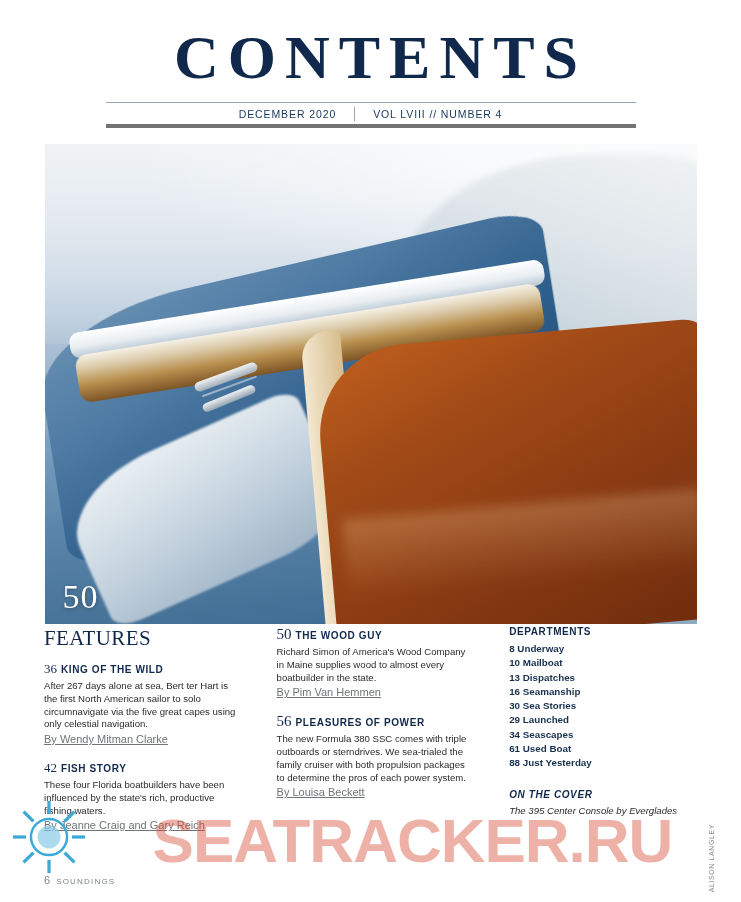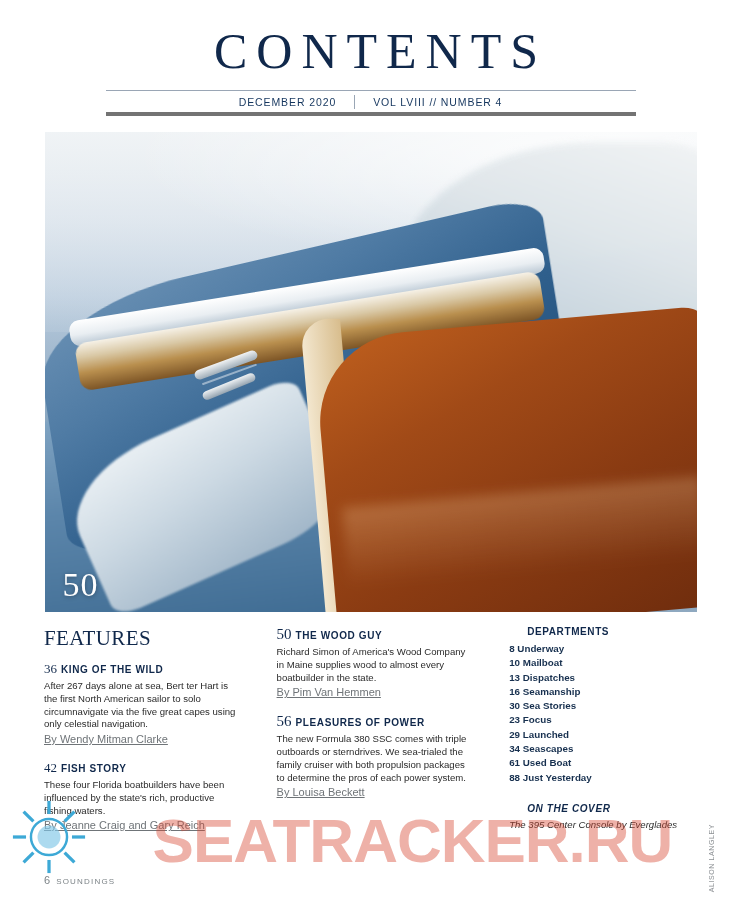--- a/index.html
+++ b/index.html
@@ -21,25 +21,25 @@
     padding: 0;
   }
 
   
   .masthead {
     text-align: center;
     padding-top: 26px;
   }
   .contents-title {
     font-family: "Liberation Serif", serif;
-    font-size: 50px;
+    font-size: 62px;
     letter-spacing: 9px;
     color: #10284b;
     line-height: 1;
-    font-weight: 400;
+    font-weight: 700;
     padding-left: 20px;
   }
 
   .issue-bar {
     margin: 14px auto 0 auto;
     width: 530px;
     border-top: 1px solid #9aa6b5;
     border-bottom: 4px solid #737373;
     height: 26px;
     display: flex;
@@ -253,21 +253,20 @@
   }
 
   .col2 .art .head .pg { font-size: 15px; color: #10284b; }
 
   .dept-head {
     font-size: 10px;
     font-weight: bold;
     color: #10284b;
     letter-spacing: 0.6px;
     margin-bottom: 5px;
-    margin-left: 18px;
   }
   .dept-list { list-style: none; margin: 0; padding: 0; }
   .dept-list li {
     font-size: 9.8px;
     line-height: 1.46;
     color: #17304f;
     font-weight: bold;
   }
   .cover-block { margin-top: 18px; font-style: italic; }
   .cover-block p {
@@ -400,21 +399,20 @@
     </div>
 
     <div class="col col3 narrow">
       <div class="dept-head">DEPARTMENTS</div>
       <ul class="dept-list">
         <li>8 Underway</li>
         <li>10 Mailboat</li>
         <li>13 Dispatches</li>
         <li>16 Seamanship</li>
         <li>30 Sea Stories</li>
-        <li>23 Focus</li>
         <li>29 Launched</li>
         <li>34 Seascapes</li>
         <li>61 Used Boat</li>
         <li>88 Just Yesterday</li>
       </ul>
 
       <div class="cover-block">
         <div class="dept-head">ON THE COVER</div>
         <p>The 395 Center Console by Everglades</p>
       </div>

